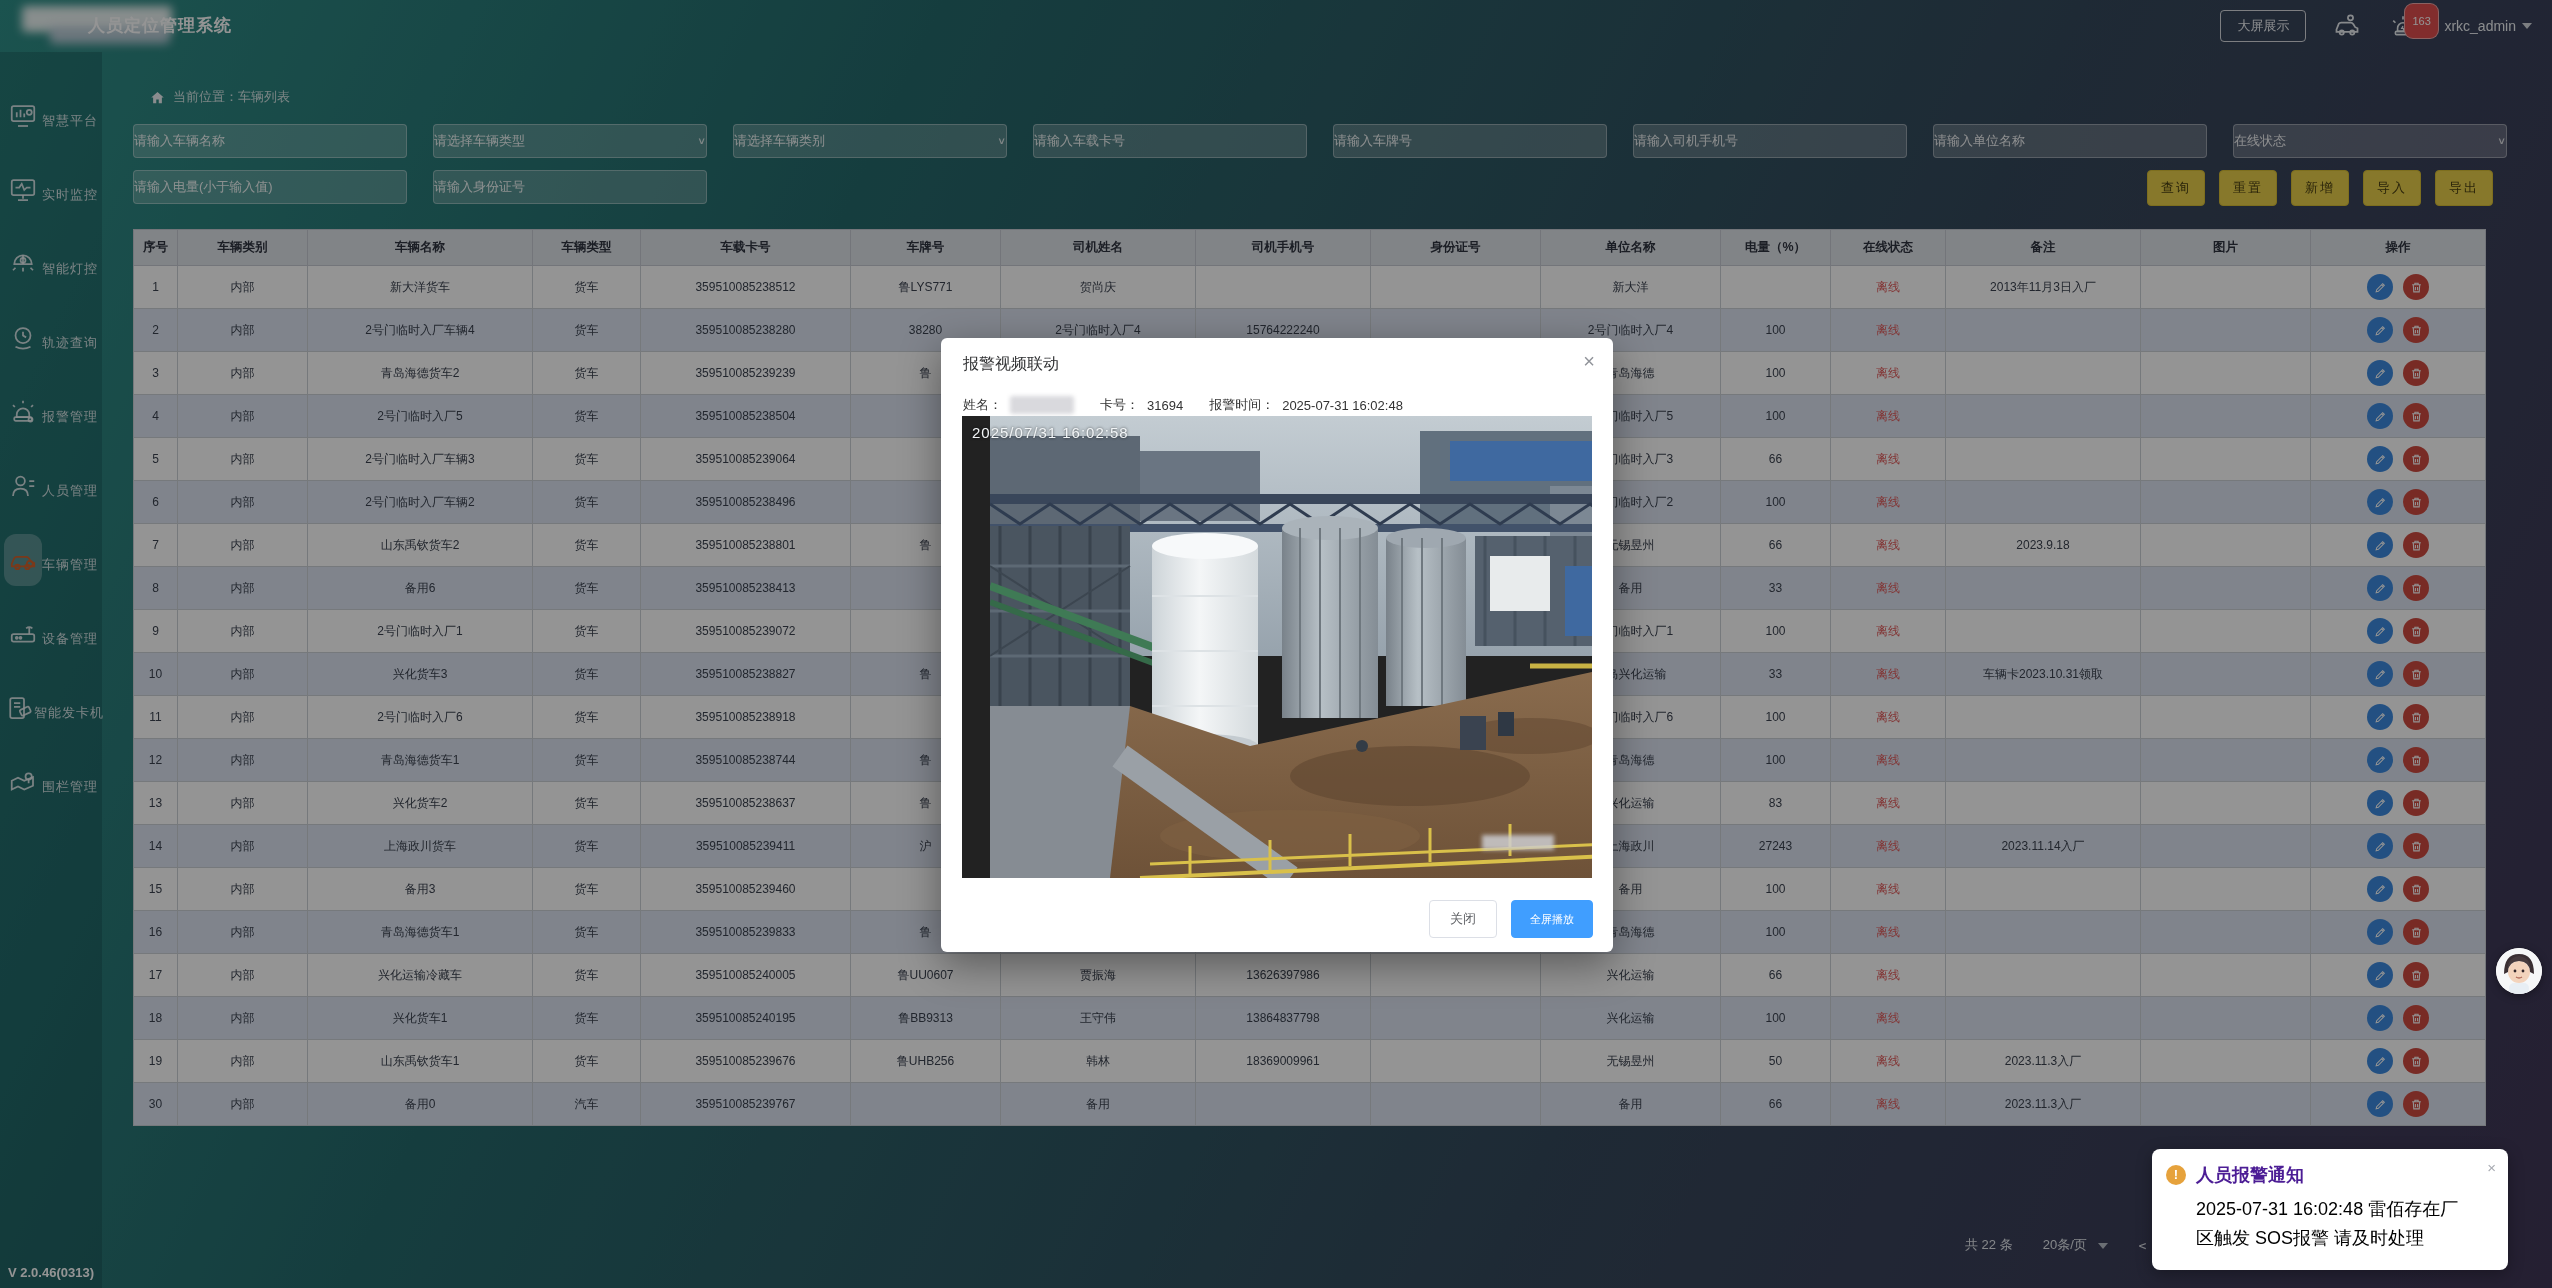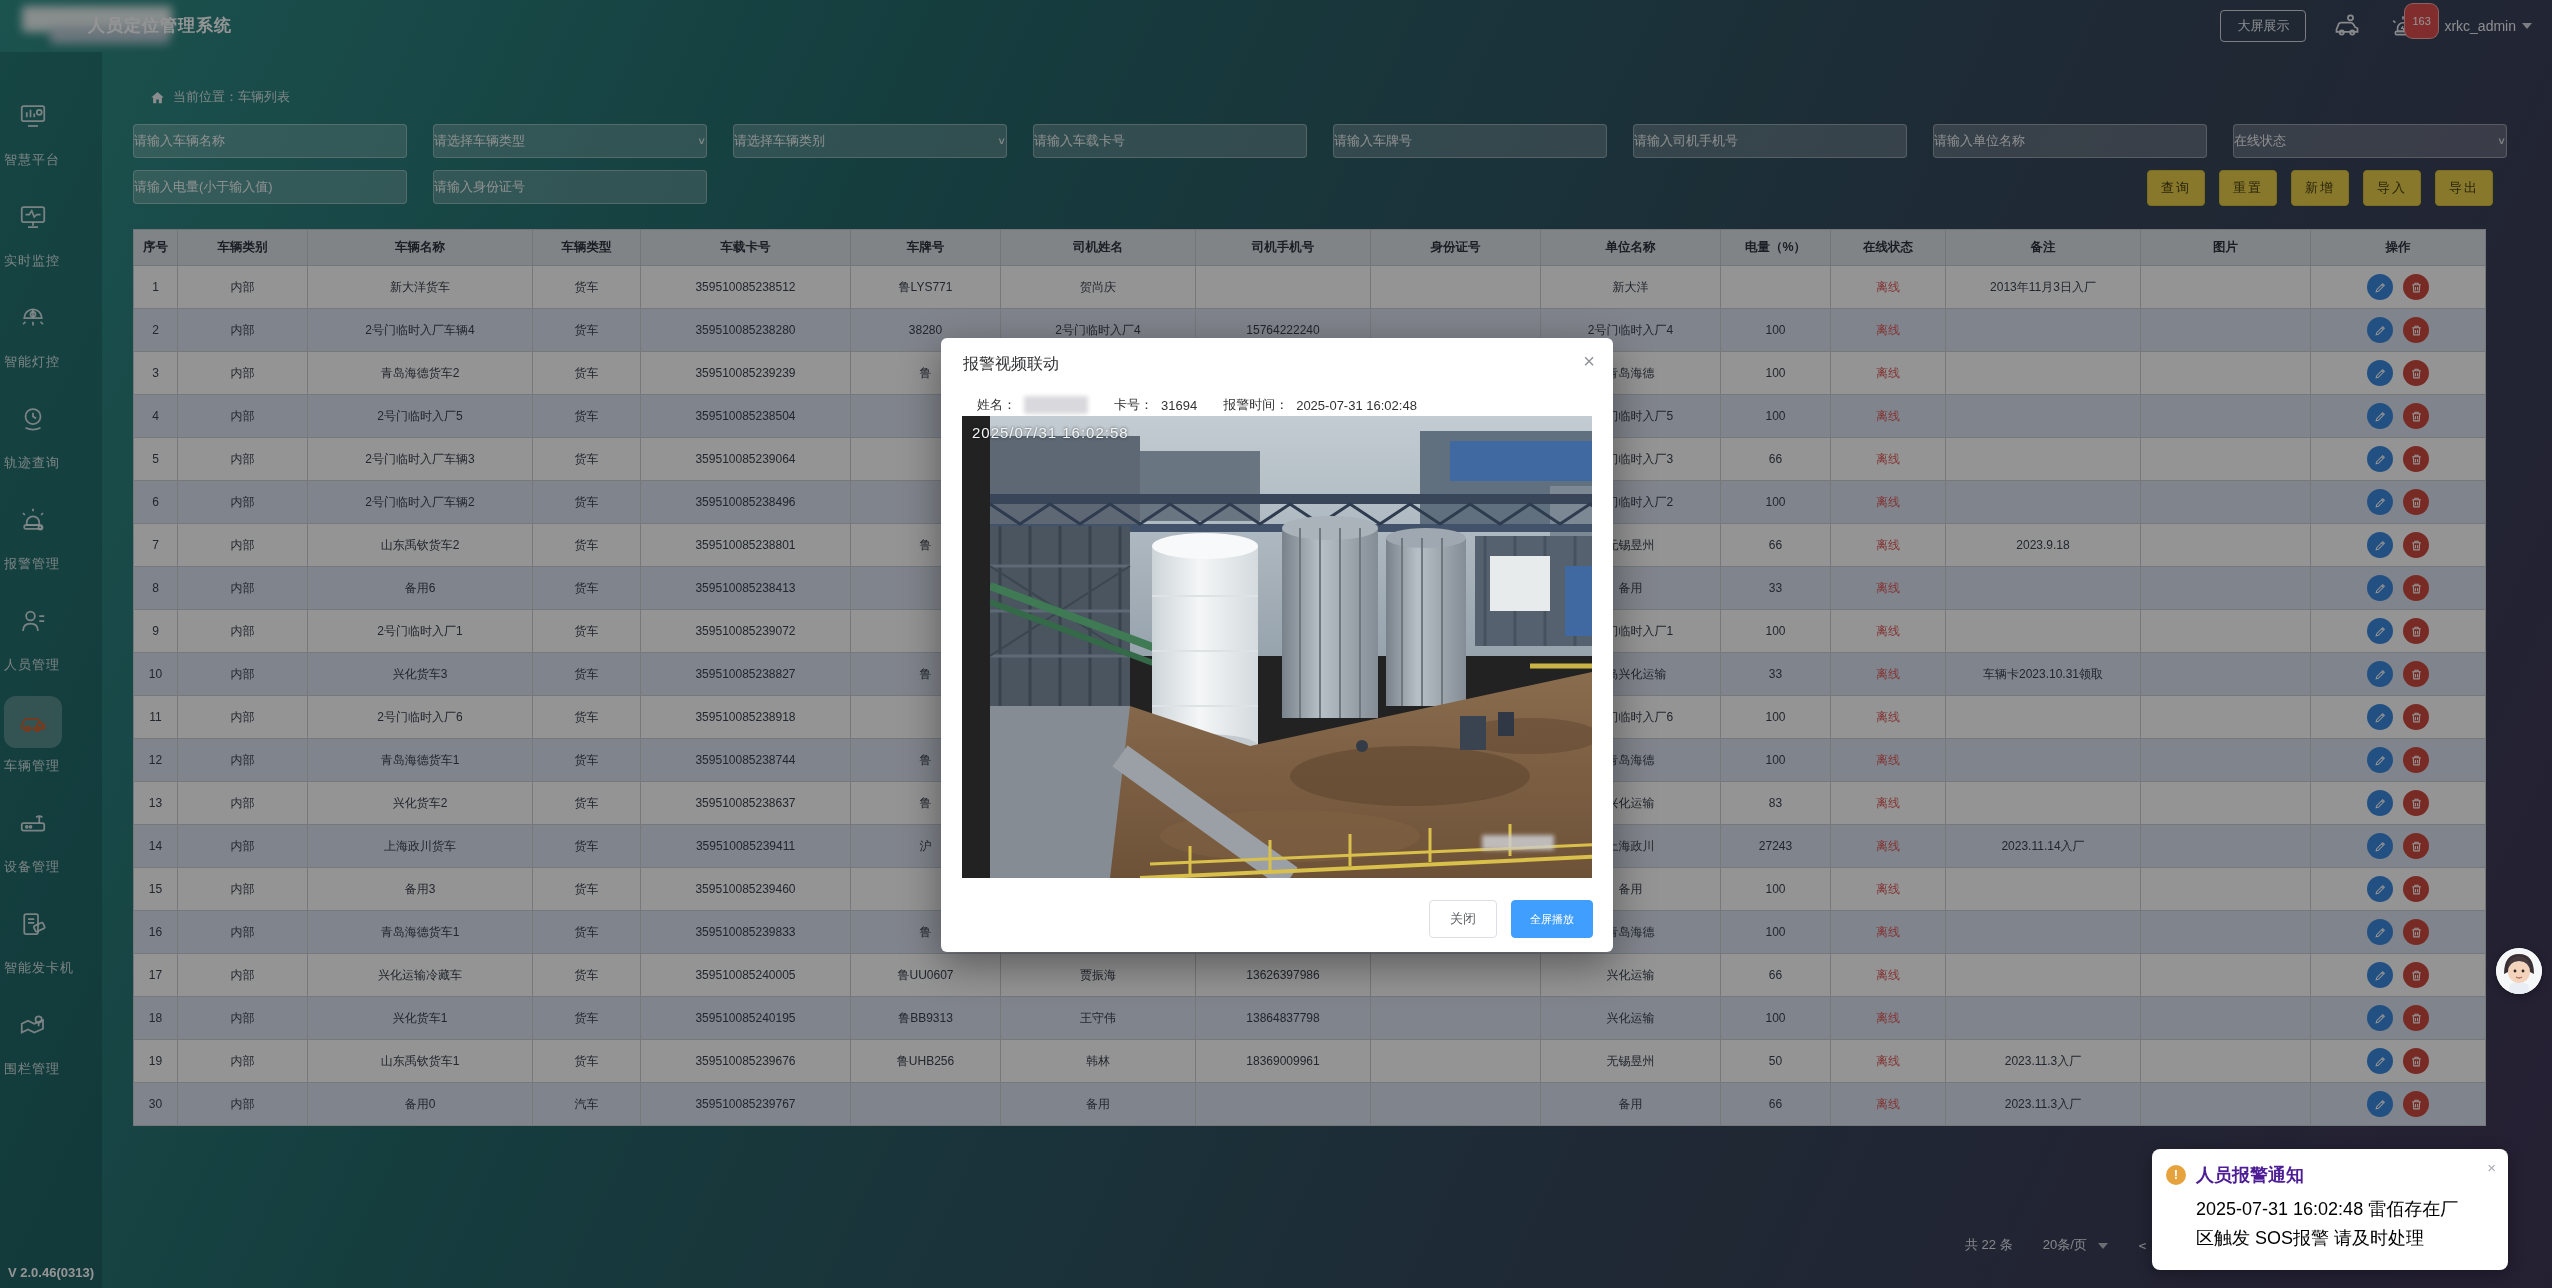--- a/index.html
+++ b/index.html
@@ -25,21 +25,21 @@
   #alarm-badge { position:absolute; top:-8px; left:16px; background:#e04f4f; color:#fff;
     font-size:11px; padding:11px 7px; border-radius:9px; border:1px solid rgba(255,255,255,0.5); }
   #user-area { display:flex; align-items:center; gap:6px; color:#eef1f4; font-size:14px; }
   .caret-down { width:0; height:0; border-left:5px solid transparent; border-right:5px solid transparent;
     border-top:6px solid #d6dadf; display:inline-block; }
 
   
   #sidebar { position:absolute; left:0; top:52px; width:102px; height:1236px;
     background:rgba(8,42,48,0.22); display:flex; flex-direction:column; align-items:center;
     padding-top:38px; }
-  .side-item { width:94px; display:flex; flex-direction:column; align-items:flex-start;
+  .side-item { width:94px; display:flex; flex-direction:row; align-items:center;
     margin-bottom:22px; cursor:pointer; color:rgba(235,240,242,0.88); }
   .side-item .ic-wrap { width:58px; height:52px; display:flex; align-items:center;
     justify-content:center; border-radius:12px; }
   .side-item.active .ic-wrap { background:rgba(235,240,245,0.28); }
   .side-item.active svg { color:#d4622c; }
   .side-item .lbl { font-size:13px; margin-top:9px; letter-spacing:1px; white-space:nowrap; }
   #version { position:absolute; left:8px; bottom:8px; color:#fff; font-weight:bold; font-size:13px; }
 
   
   #breadcrumb { position:absolute; left:150px; top:88px; display:flex; align-items:center;
@@ -75,21 +75,21 @@
   #page-prev { color:#dfe3e8; font-family:"DejaVu Sans Mono",monospace; }
 
   
   #dim { position:absolute; inset:0; background:rgba(0,0,0,0.42); z-index:50; }
 
   
   #modal { position:absolute; left:941px; top:338px; width:672px; height:614px; background:#fff;
     border-radius:6px; box-shadow:0 12px 40px rgba(0,0,0,0.4); z-index:60; }
   #modal-title { position:absolute; left:22px; top:16px; font-size:16px; color:#303133; }
   #modal-close { position:absolute; right:18px; top:12px; font-size:20px; color:#909399; cursor:pointer; }
-  #modal-info { position:absolute; left:36px; top:58px; display:flex; align-items:center;
+  #modal-info { position:absolute; left:22px; top:58px; display:flex; align-items:center;
     gap:8px; font-size:13px; color:#333; }
   #name-blur { width:64px; height:18px; background:#d9d9dd; border-radius:2px; filter:blur(2px); }
   #video-box { position:absolute; left:21px; top:78px; width:630px; height:462px; background:#222;
     overflow:hidden;padding-left:28px; }
   #video-ts { position:absolute; left:10px; top:8px; color:#f2f5f7; font-size:15px;
     text-shadow:0 0 3px rgba(0,0,0,0.7); letter-spacing:1px; z-index:2; }
   #wm-blur { position:absolute; right:38px; bottom:28px; width:72px; height:15px;
     background:rgba(205,205,208,0.85); filter:blur(2px); z-index:2; }
   #modal-footer { position:absolute; right:20px; bottom:14px; display:flex; gap:14px; }
   #close-btn { background:#fff; border:1px solid #dcdfe6; color:#606266; font-size:13px;

